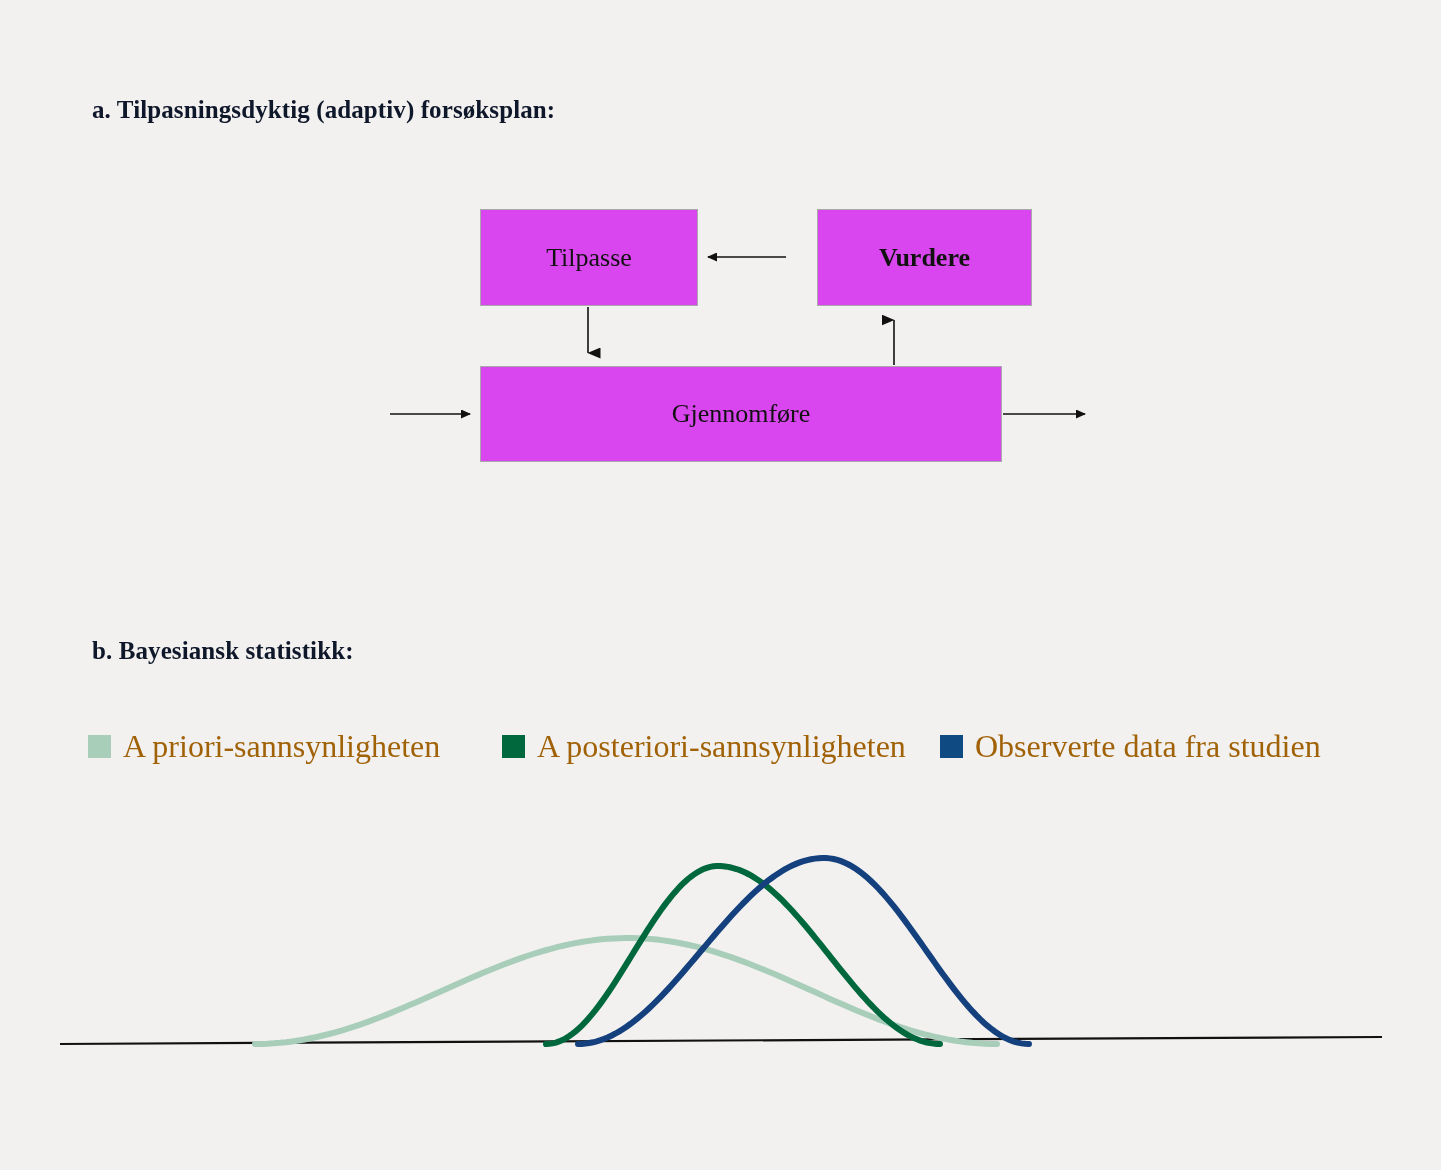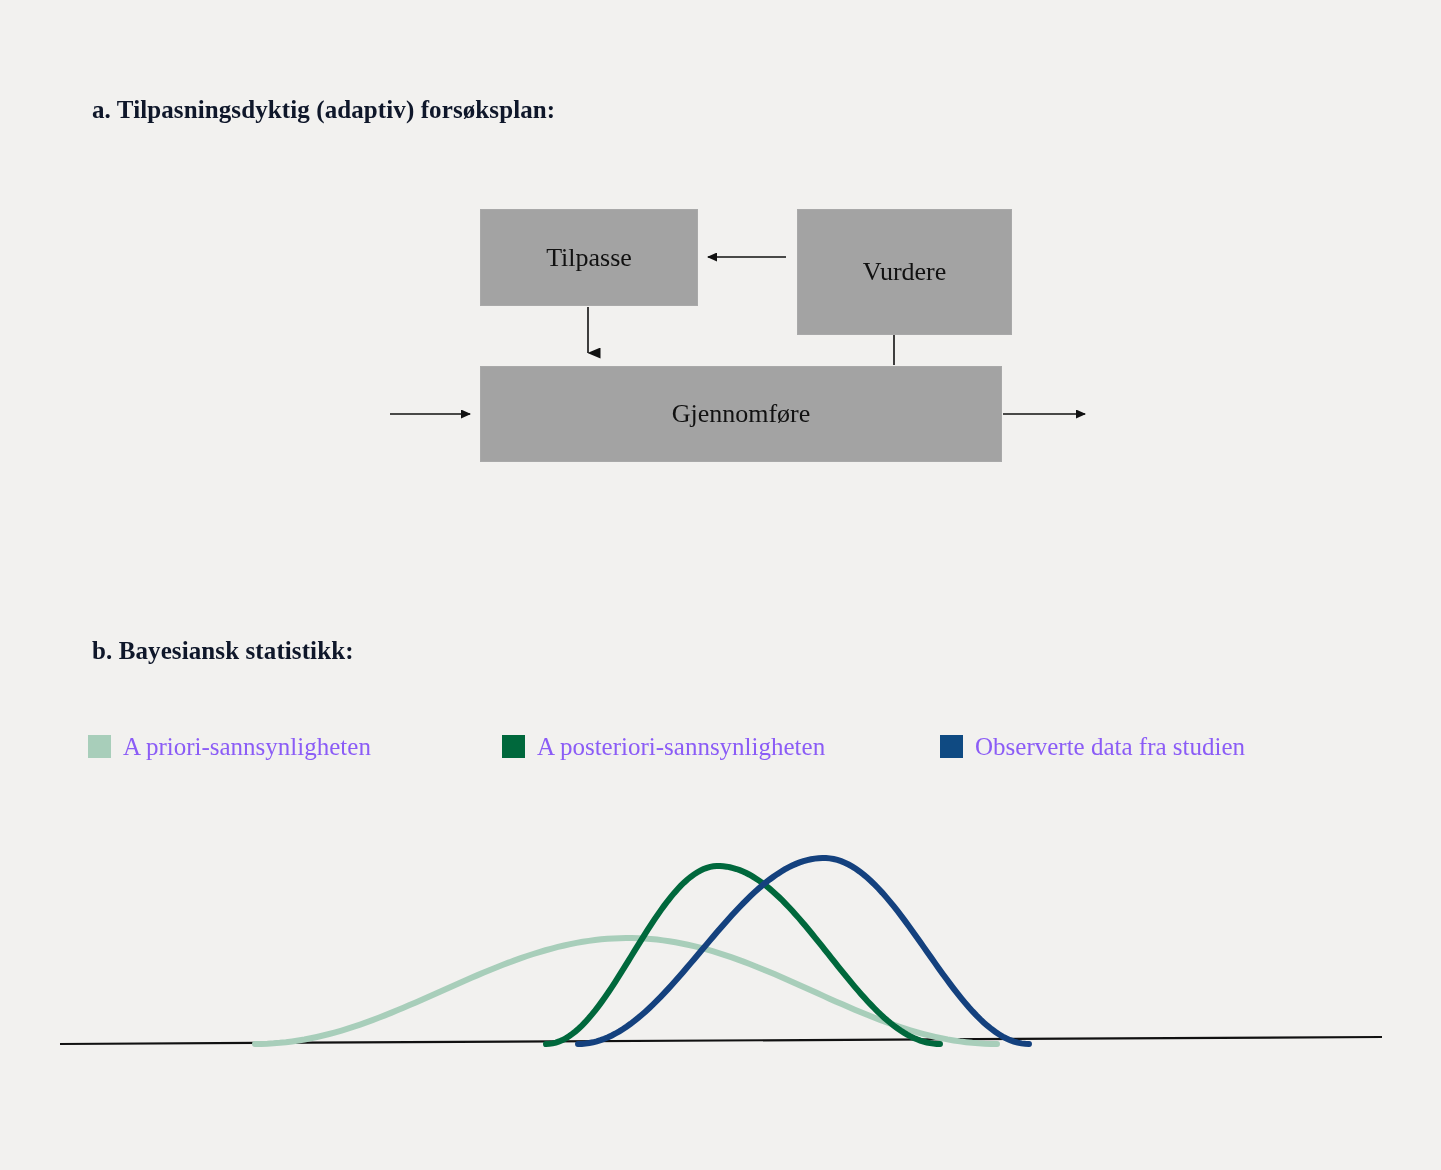--- a/index.html
+++ b/index.html
@@ -37,32 +37,32 @@
   
   .flowchart {
     position: absolute;
     left: 0;
     top: 0;
     width: 1441px;
     height: 560px;
   }
   .node {
     position: absolute;
-    background: #a3a3a3;
+    background: #d946ef;
     border: 1px solid #a9a9a9;
     box-sizing: border-box;
     display: flex;
     align-items: center;
     justify-content: center;
     font-size: 26px;
     color: #111111;
     line-height: 1;
   }
   #node-tilpasse    { left: 480px; top: 209px; width: 218px; height: 97px; }
-  #node-vurdere     { left: 797px; top: 209px; width: 215px; height: 126px; }
+  #node-vurdere     { left: 817px; top: 209px; width: 215px; height: 97px; font-weight: bold; }
   #node-planlegge   { left: 173px; top: 366px; width: 216px; height: 96px; }
   #node-gjennomfore { left: 480px; top: 366px; width: 522px; height: 96px; }
   #node-analysere   { left: 1095px; top: 366px; width: 215px; height: 96px; }
 
   .arrows-svg {
     position: absolute;
     left: 0;
     top: 0;
     width: 1441px;
     height: 560px;
@@ -88,22 +88,22 @@
   #legend-item-1 { left: 402px; padding-left: 12px; }
   #legend-item-2 { left: 852px; }
   .legend-swatch {
     width: 23px;
     height: 23px;
     display: inline-block;
     flex: 0 0 auto;
     margin-right: 12px;
   }
   .legend-label {
-    font-size: 25px;
-    color: #8b5cf6;
+    font-size: 32px;
+    color: #a16207;
     line-height: 1;
   }
 
   
   .plot {
     position: absolute;
     left: 0;
     top: 790px;
     width: 1441px;
     height: 300px;

